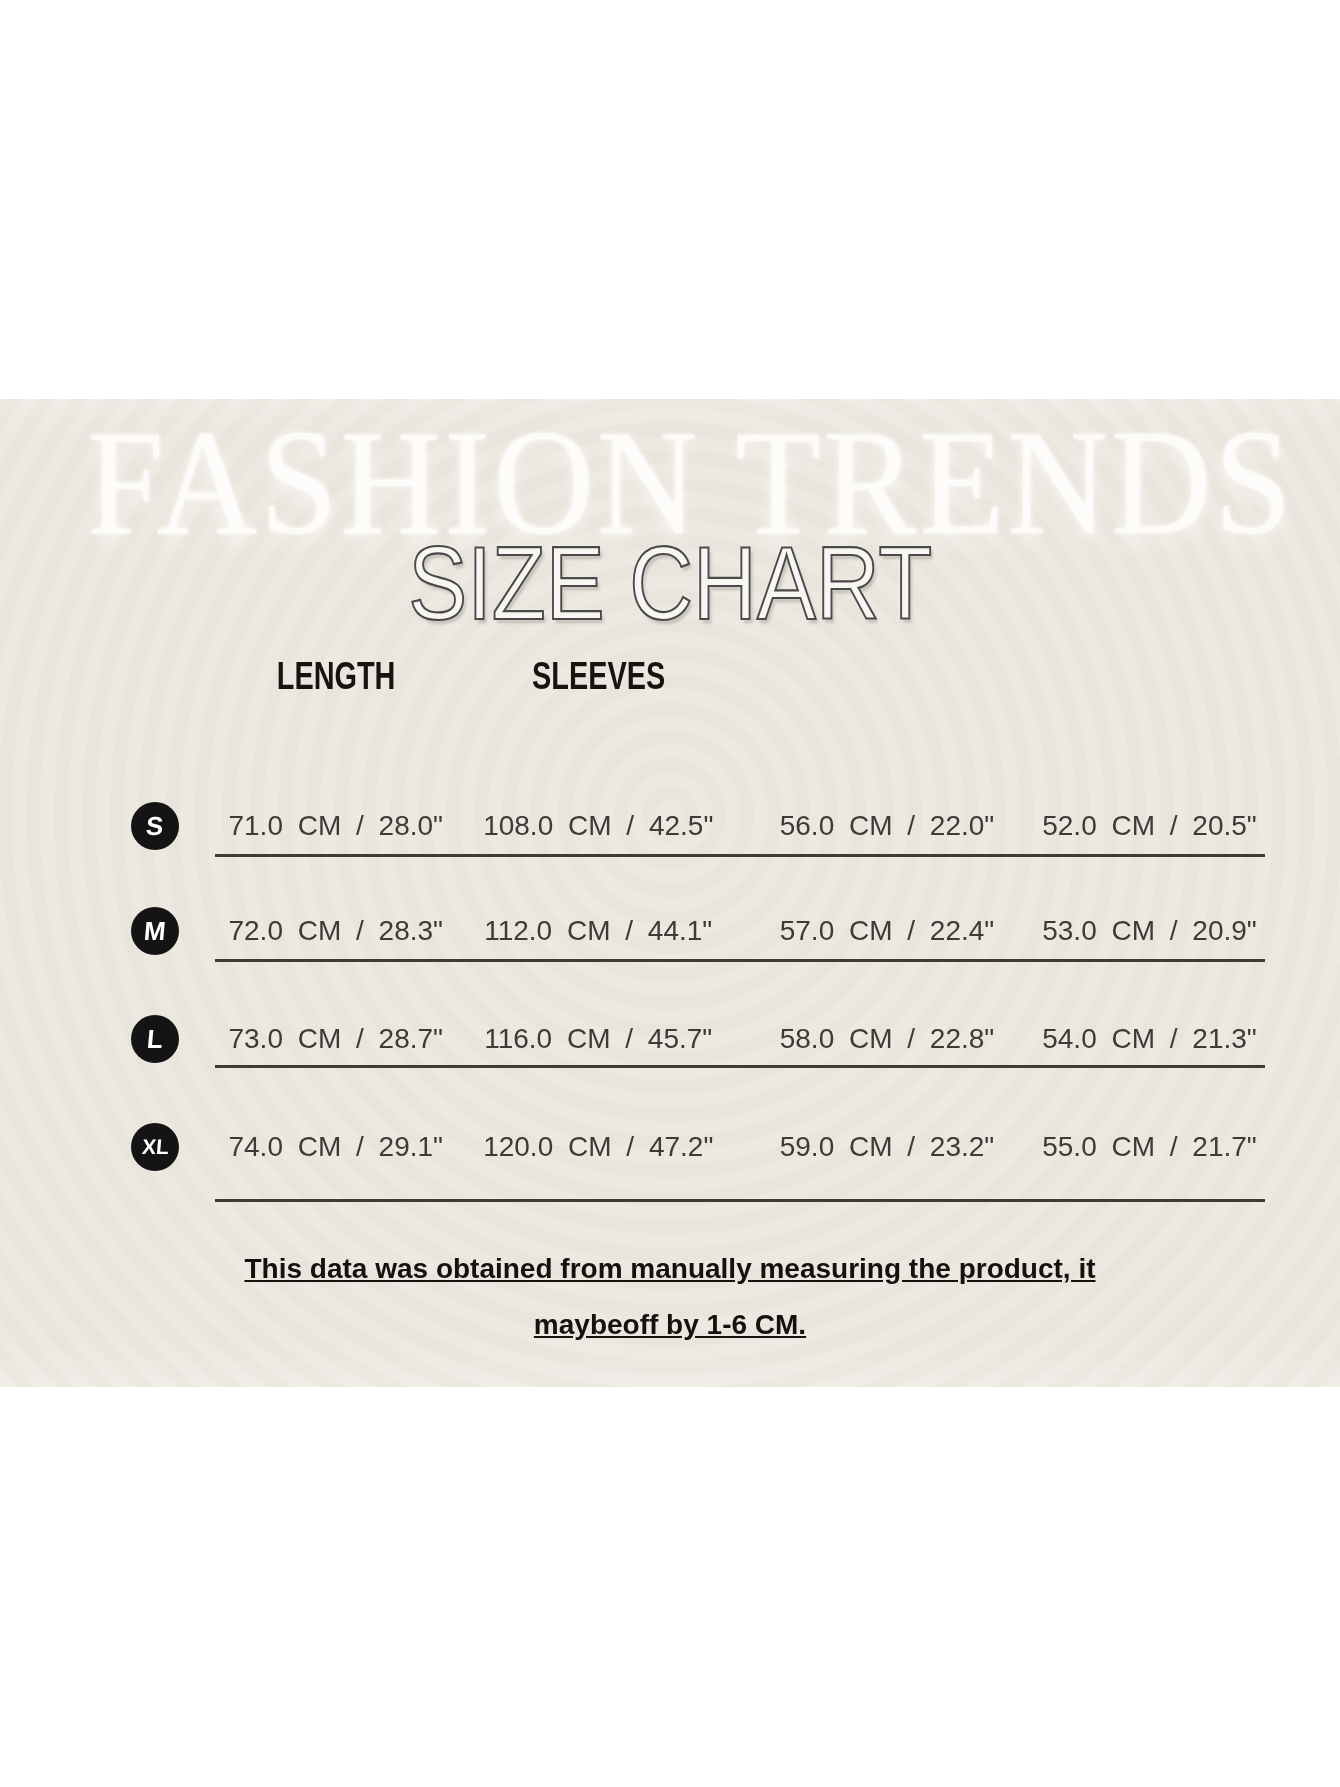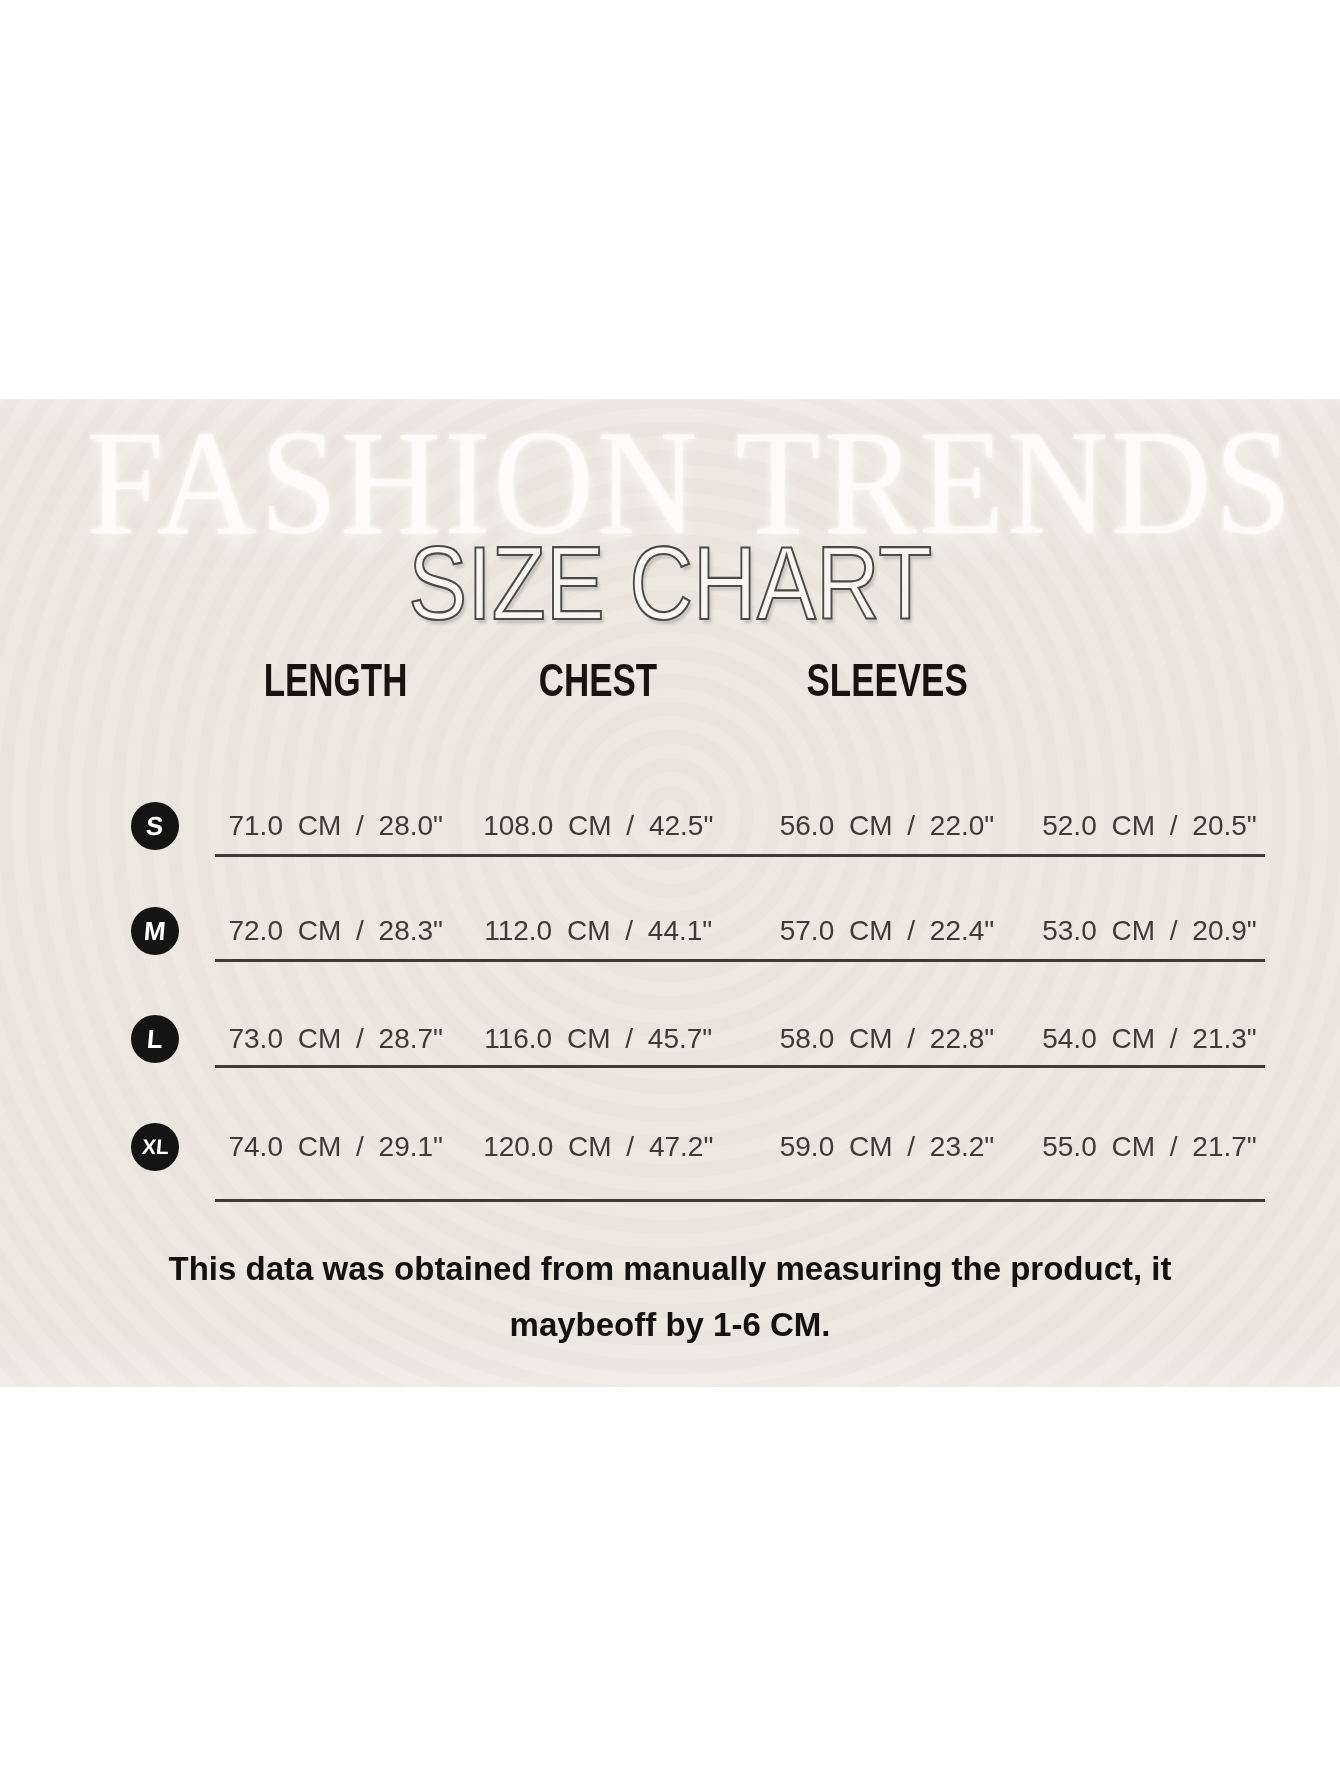--- a/index.html
+++ b/index.html
@@ -37,21 +37,21 @@
     -webkit-text-stroke:2.2px #4a4a4a;
     text-shadow:0 0 4px rgba(255,255,255,0.85), 3px 4px 3px rgba(100,96,92,0.30);
     margin-top:36px;
   }
   .size-chart-title .squeeze { display:inline-block; transform:scaleX(0.85); transform-origin:center; }
   .thead {
     position:absolute; left:215px; top:258px; width:1050px;
     display:grid; grid-template-columns:23% 27% 28% 22%;
   }
   .th {
-    text-align:center; font-weight:700; font-size:46px;
+    text-align:center; font-weight:700; font-size:38px;
     line-height:1; color:#161310;
   }
   .th .squeeze { display:inline-block; transform:scaleX(0.76); transform-origin:center; }
   .row { position:absolute; left:0; width:1340px; height:48px; }
   .row-s  { top:403px; }
   .row-m  { top:508px; }
   .row-l  { top:616px; }
   .row-xl { top:724px; }
   .badge {
     position:absolute; left:131px; top:0; width:48px; height:48px;
@@ -72,42 +72,41 @@
   .sep {
     position:absolute; left:215px; width:1050px; height:3px;
     background:#3f3b37;
   }
   .sep-1 { top:455px; }
   .sep-2 { top:560px; }
   .sep-3 { top:666px; }
   .sep-4 { top:800px; }
   .footnote {
     position:absolute; top:842px; left:0; width:100%;
-    text-align:center; font-weight:700; font-size:33px;
-    line-height:56px; color:#141210;
+    text-align:center; font-weight:700; font-size:28px;
+    line-height:56px; color:#141210;text-decoration:underline;
   }
 </style>
 </head>
 <body>
 
 <div class="stage">
   <div class="panel">
     <div class="texture"></div>
 
     <div class="watermark">
       <span class="squeeze">FASHION TRENDS</span>
     </div>
 
     <div class="size-chart-title">
       <span class="squeeze">SIZE CHART</span>
     </div>
 
     <div class="thead">
       <div class="th"><span class="squeeze">LENGTH</span></div>
-      <div class="th"><span class="squeeze">CHEST</span></div>
       <div class="th"><span class="squeeze">SLEEVES</span></div>
     </div>
 
     <div class="row row-s">
       <div class="badge">
           <span class="tilt">S</span>
         </div>
       <div class="cells">
         <div class="cell">71.0 CM / 28.0"</div>
         <div class="cell">108.0 CM / 42.5"</div>

